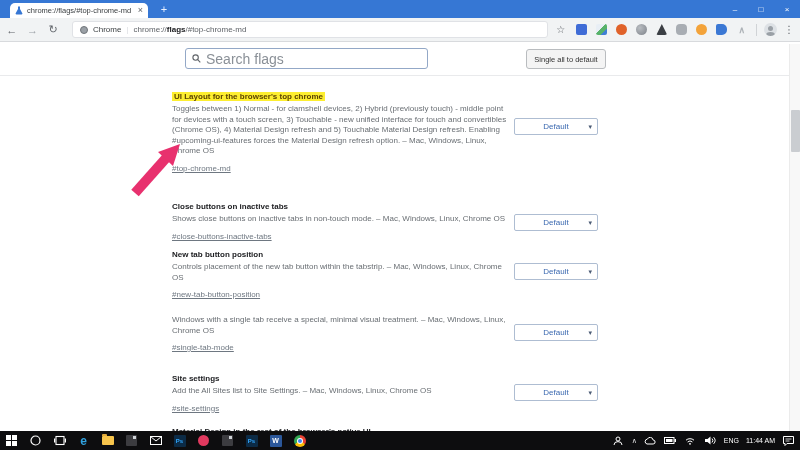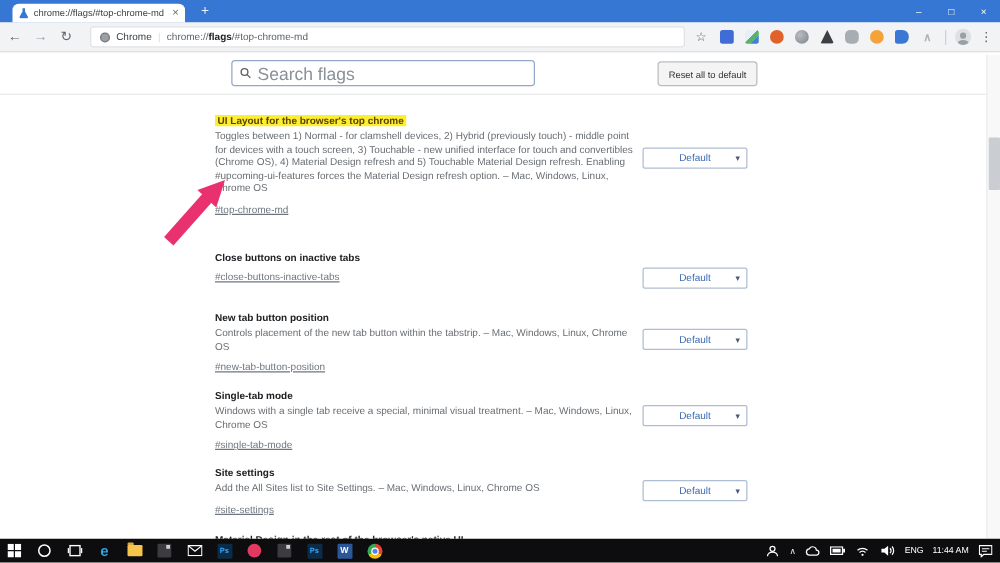--- a/index.html
+++ b/index.html
@@ -123,54 +123,54 @@
 
 <div class="content">
 
   <div class="searchbox">
     <svg width="9" height="9" viewBox="0 0 9 9">
       <circle cx="3.6" cy="3.6" r="2.7" fill="none" stroke="#5f6368" stroke-width="1.1"></circle>
       <line x1="5.7" y1="5.7" x2="8.3" y2="8.3" stroke="#5f6368" stroke-width="1.1"></line>
     </svg>
     <input type="text" placeholder="Search flags" style="">
   </div>
-  <div class="reset-btn">Reset all to default</div>
+  <div class="reset-btn">Single all to default</div>
   <div class="header-divider"></div>
 
   <div class="exp-row" style="top:50px">
     <div class="exp-title"><span class="hl">UI Layout for the browser's top chrome</span></div>
     <div class="exp-desc">Toggles between 1) Normal - for clamshell devices, 2) Hybrid (previously touch) - middle point for devices with a touch screen, 3) Touchable - new unified interface for touch and convertibles (Chrome OS), 4) Material Design refresh and 5) Touchable Material Design refresh. Enabling #upcoming-ui-features forces the Material Design refresh option. – Mac, Windows, Linux, Chrome OS</div>
     <a class="exp-link">#top-chrome-md</a>
     <div class="sel" style="top:26px">
       <span>Default</span>
       <span class="caret">▾</span>
     </div>
   </div>
 
   <div class="exp-row" style="top:160px">
     <div class="exp-title">Close buttons on inactive tabs</div>
+    <div class="exp-desc">Shows close buttons on inactive tabs in non-touch mode. – Mac, Windows, Linux, Chrome OS</div>
     <a class="exp-link">#close-buttons-inactive-tabs</a>
     <div class="sel" style="top:12px">
       <span>Default</span>
       <span class="caret">▾</span>
     </div>
   </div>
 
   <div class="exp-row" style="top:208px">
     <div class="exp-title">New tab button position</div>
     <div class="exp-desc">Controls placement of the new tab button within the tabstrip. – Mac, Windows, Linux, Chrome OS</div>
     <a class="exp-link">#new-tab-button-position</a>
     <div class="sel" style="top:13px">
       <span>Default</span>
       <span class="caret">▾</span>
     </div>
   </div>
 
   <div class="exp-row" style="top:270px">
-    <div class="exp-title">Single-tab mode</div>
     <div class="exp-desc">Windows with a single tab receive a special, minimal visual treatment. – Mac, Windows, Linux, Chrome OS</div>
     <a class="exp-link">#single-tab-mode</a>
     <div class="sel" style="top:12px">
       <span>Default</span>
       <span class="caret">▾</span>
     </div>
   </div>
 
   <div class="exp-row" style="top:332px">
     <div class="exp-title">Site settings</div>

